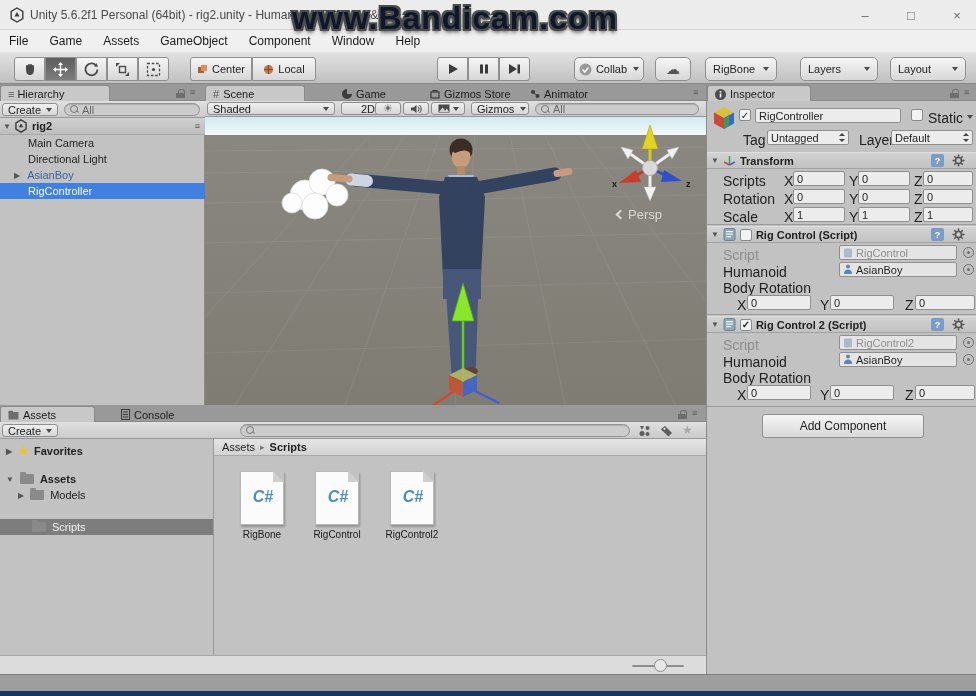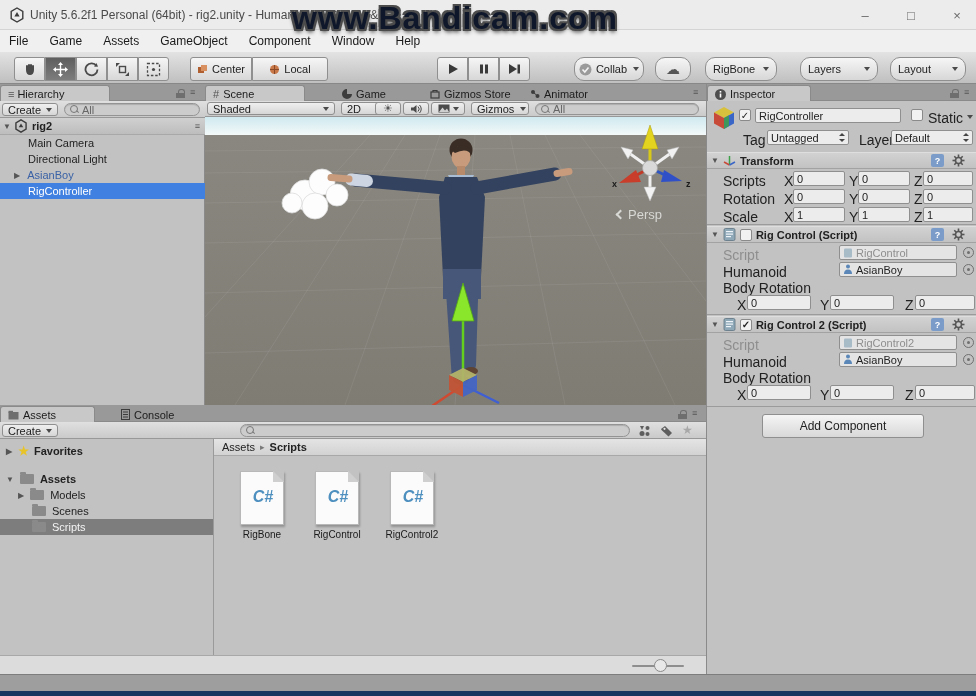--- a/index.html
+++ b/index.html
@@ -23,21 +23,21 @@
   .menu-item { display:inline-block; padding:4px 9px 0 9px; font-size:12px; color:#1a1a1a; height:22px; }
 
   
   #toolbar { left:0; top:52px; width:976px; height:32px;
              background:linear-gradient(#e3e3e3,#bfbfbf); border-bottom:1px solid #888; }
   .tbtn { position:absolute; top:5px; height:24px; background:linear-gradient(#f6f6f6,#d7d7d7);
           border:1px solid #8f8f8f; display:flex; align-items:center; justify-content:center;
           font-size:11px; color:#222; }
   .tbtn.first { border-radius:3px 0 0 3px; }
   .tbtn.last  { border-radius:0 3px 3px 0; }
-  .tbtn.solo  { border-radius:10px; }
+  .tbtn.solo  { border-radius:5px; }
   .tbtn.active { background:linear-gradient(#5e5e5e,#7d7d7d); }
   .dd-arrow { width:0; height:0; border-left:3.5px solid transparent; border-right:3.5px solid transparent;
               border-top:4px solid #4a4a4a; margin-left:6px; display:inline-block; }
 
   
   .tabbar { position:absolute; background:#999999; border-bottom:1px solid #8a8a8a; }
   .tab { position:absolute; top:1px; height:16px; padding:1px 9px 0 7px; font-size:11px;
          display:flex; align-items:center; gap:4px; color:#1c1c1c; }
   .tab.active { background:#c8c8c8; border-radius:3px 3px 0 0; border:1px solid #8a8a8a; border-bottom:none; }
   .panel-toolbar { position:absolute; background:linear-gradient(#e0e0e0,#cacaca);
@@ -196,21 +196,21 @@
       </svg>
     </div>
 
     <div class="tbtn first" style="left:190px;width:62px">
       <svg width="11" height="11" viewBox="0 0 11 11" style="margin-right:4px">
         <rect x="1" y="3" width="6" height="6" fill="#b06030"></rect>
           <rect x="4" y="1" width="6" height="6" fill="#d89060"></rect>
       </svg>
       <span>Center</span>
     </div>
-    <div class="tbtn last" style="left:252px;width:76px">
+    <div class="tbtn last" style="left:252px;width:64px">
       <svg width="11" height="11" viewBox="0 0 11 11" style="margin-right:4px">
         <circle cx="5.5" cy="5.5" r="4.5" fill="#c87848"></circle>
           <path d="M5.5 1 V10 M1 5.5 H10" stroke="#8a4a28" stroke-width="1"></path>
       </svg>
       <span>Local</span>
     </div>
 
     <div class="tbtn first" style="left:437px;width:31px">
       <svg width="12" height="12" viewBox="0 0 12 12">
           <path d="M2 1 L11 6 L2 11 Z" fill="#3a3a3a"></path>
@@ -324,21 +324,21 @@
         </svg>
         <span>Animator</span>
       </div>
       <span class="abs panel-menu" style="left:488px;top:3px">≡</span>
     </div>
     <div class="panel-toolbar">
       <div class="mini-dd" style="left:2px;top:1px;width:128px;justify-content:space-between">
         <span>Shaded</span>
         <span class="dd-arrow"></span>
       </div>
-      <div class="mini-dd" style="left:136px;top:1px;width:54px;">
+      <div class="mini-dd" style="left:136px;top:1px;width:54px;justify-content:center">
         <span>2D</span>
       </div>
       <div class="mini-dd" style="left:170px;top:1px;width:26px;justify-content:center;color:#555">
         <span>☀</span>
       </div>
       <div class="mini-dd" style="left:198px;top:1px;width:26px;justify-content:center">
         <svg width="11" height="10" viewBox="0 0 11 10">
           <path d="M0 3.5 H2.5 L5.5 1 V9 L2.5 6.5 H0 Z" fill="#4a4a4a"></path>
           <path d="M7 2.5 A3.5 3.5 0 0 1 7 7.5 M8.5 1 A5.5 5.5 0 0 1 8.5 9" stroke="#4a4a4a" fill="none"></path>
         </svg>
@@ -701,24 +701,20 @@
     <div class="ptree-row" style="top:66px;font-weight:bold">
       <span class="foldout" style="margin-left:6px">▼</span>
       <span class="folder-icon" style="margin-left:6px"></span>
       <span style="margin-left:6px">Assets</span>
     </div>
     <div class="ptree-row" style="top:82px">
       <span class="foldout" style="margin-left:18px">▶</span>
       <span class="folder-icon" style="margin-left:6px"></span>
       <span style="margin-left:6px">Models</span>
     </div>
-    <div class="ptree-row" style="top:98px">
-      <span class="folder-icon" style="margin-left:32px"></span>
-      <span style="margin-left:6px">Scenes</span>
-    </div>
     <div class="ptree-row selected" style="top:114px">
       <span class="folder-icon" style="margin-left:32px"></span>
       <span style="margin-left:6px">Scripts</span>
     </div>
 
     <div class="abs" id="ptreeDivider"></div>
 
     <div class="abs" id="breadcrumbBar">
       <span>Assets</span>
       <span style="color:#777;font-size:9px">▸</span>

